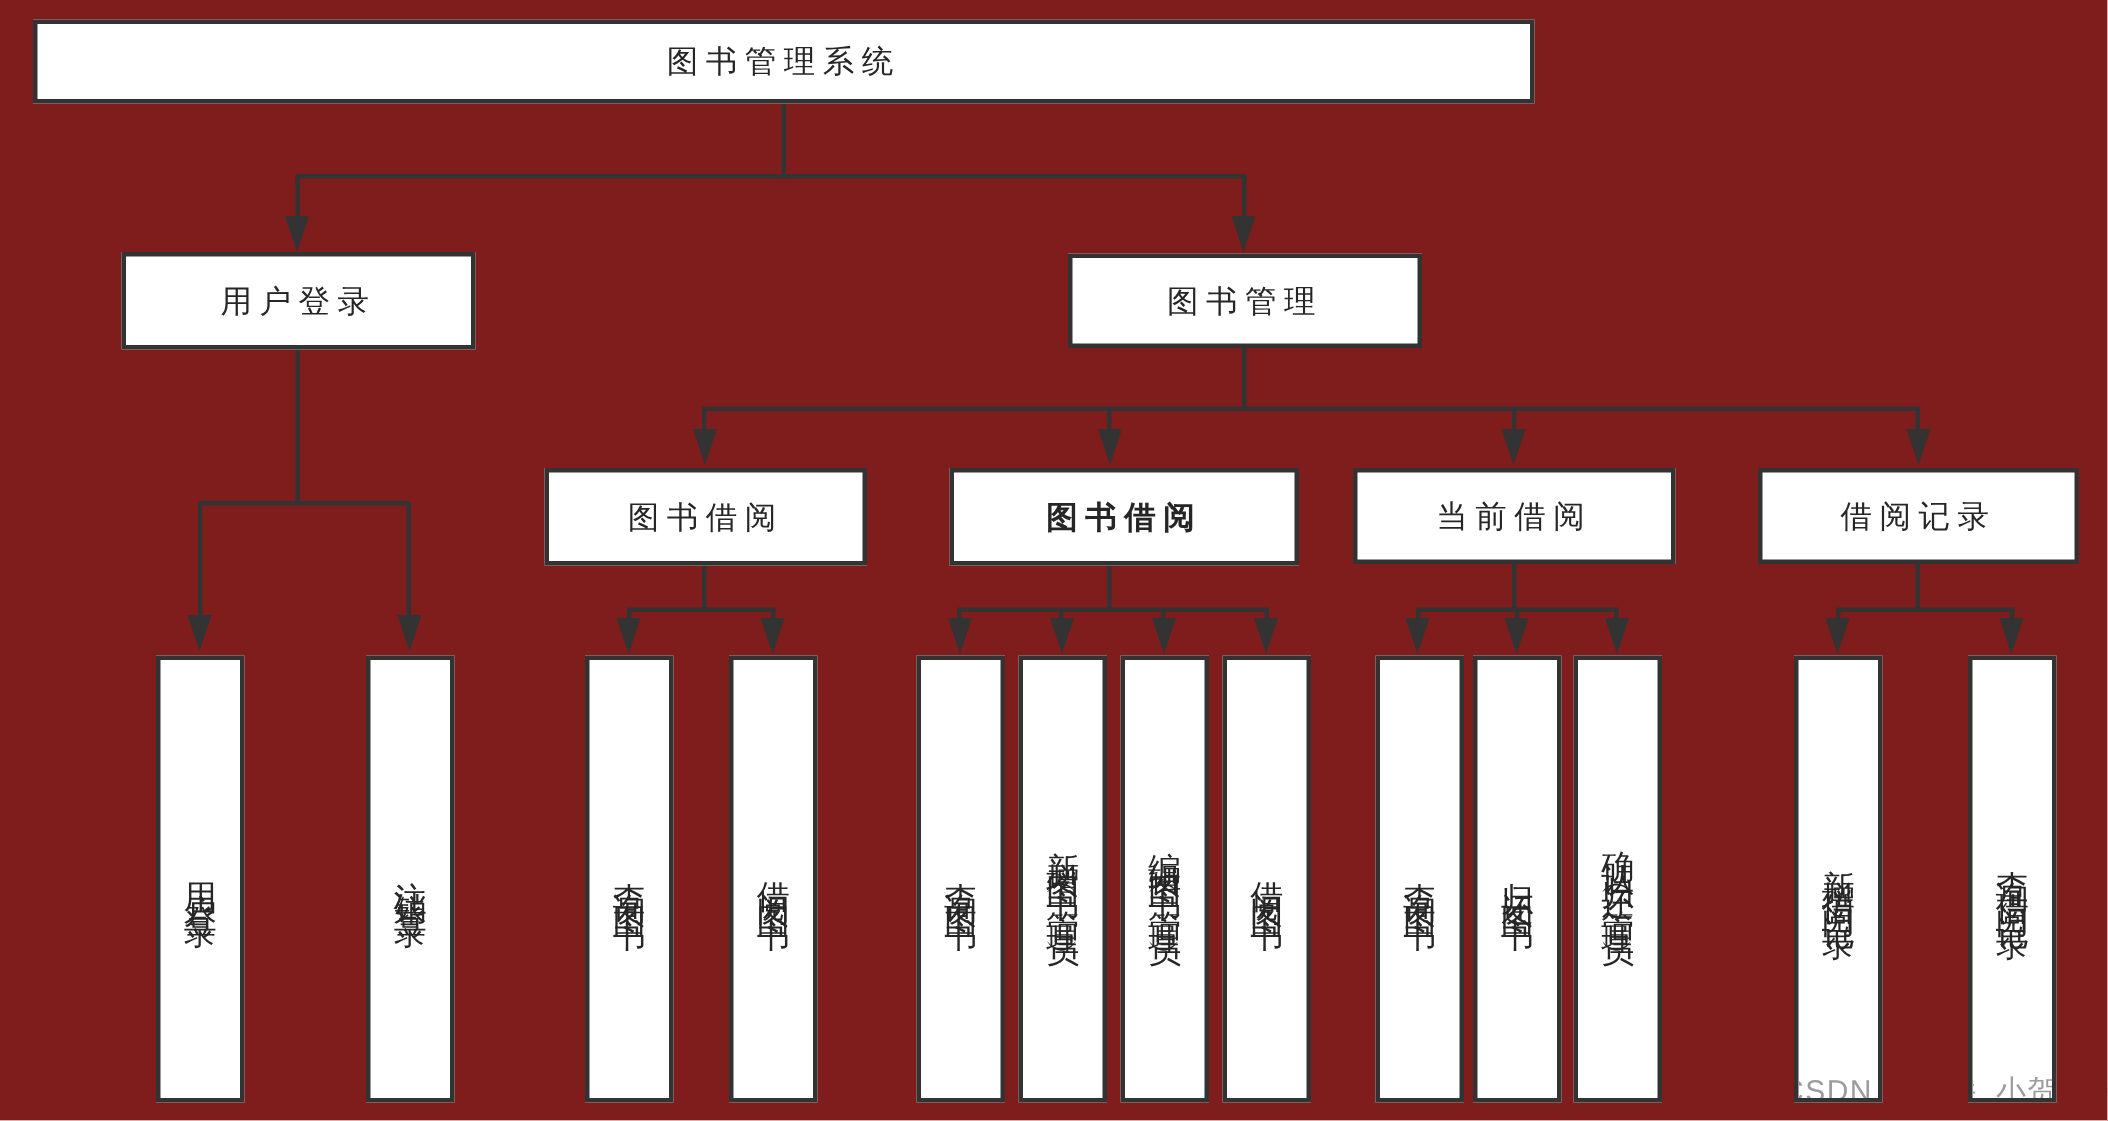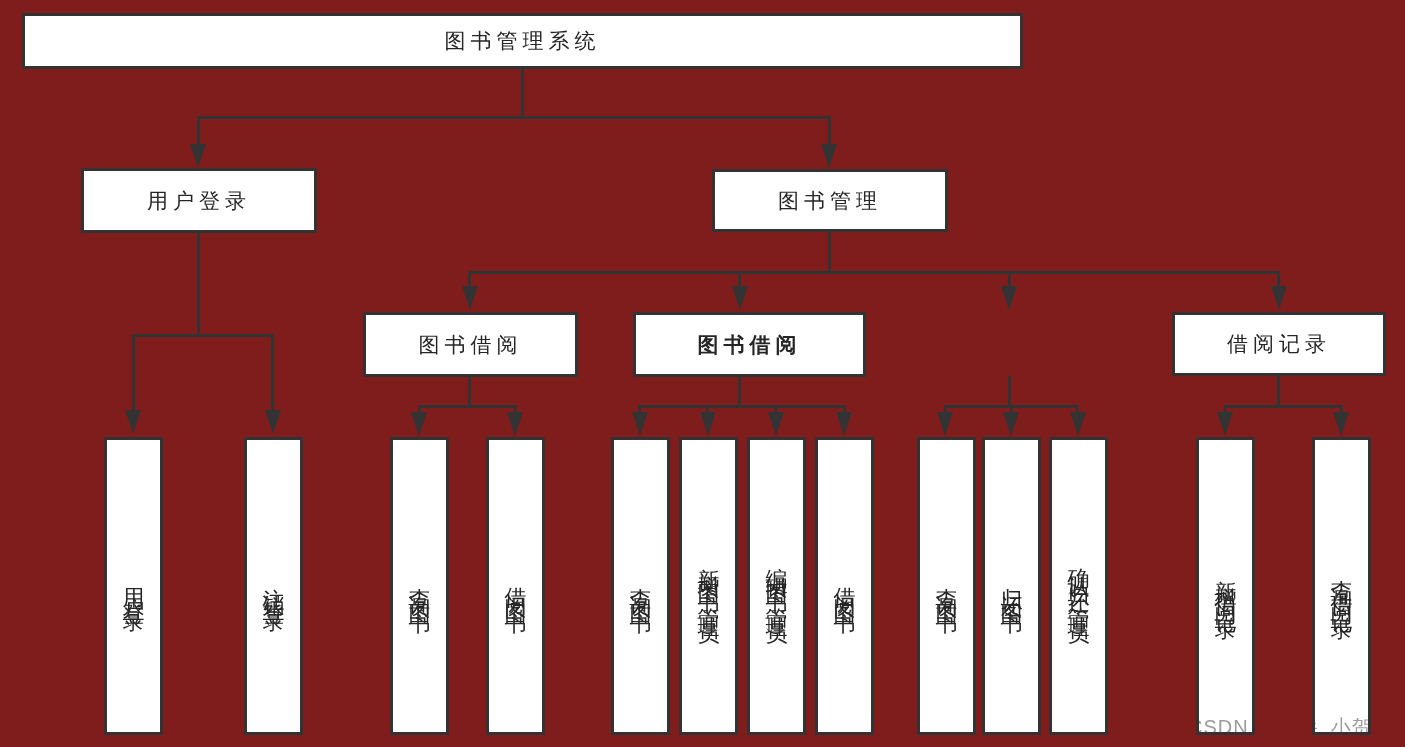--- a/index.html
+++ b/index.html
@@ -74,20 +74,21 @@
 
 <div class="stage">
 
   <div class="hbox" style="left:22px; top:13px; width:1001px; height:56px;">图书管理系统</div>
 
   <div class="hbox" style="left:81px; top:168px; width:236px; height:65px;">用户登录</div>
   <div class="hbox" style="left:712px; top:169px; width:236px; height:63px;">图书管理</div>
 
   <div class="hbox" style="left:363px; top:312px; width:215px; height:65px;">图书借阅</div>
   <div class="hbox" style="left:633px; top:312px; width:233px; height:65px;font-weight:bold;">图书借阅</div>
+  <div class="hbox" style="left:902px; top:312px; width:215px; height:64px;">当前借阅</div>
   <div class="hbox" style="left:1172px; top:312px; width:214px; height:64px;">借阅记录</div>
 
   <div class="vbox" style="left:104px;">
     <span>用户登录</span>
   </div>
   <div class="vbox" style="left:244px;">
     <span>注销登录</span>
   </div>
 
   <div class="vbox" style="left:390px;">

